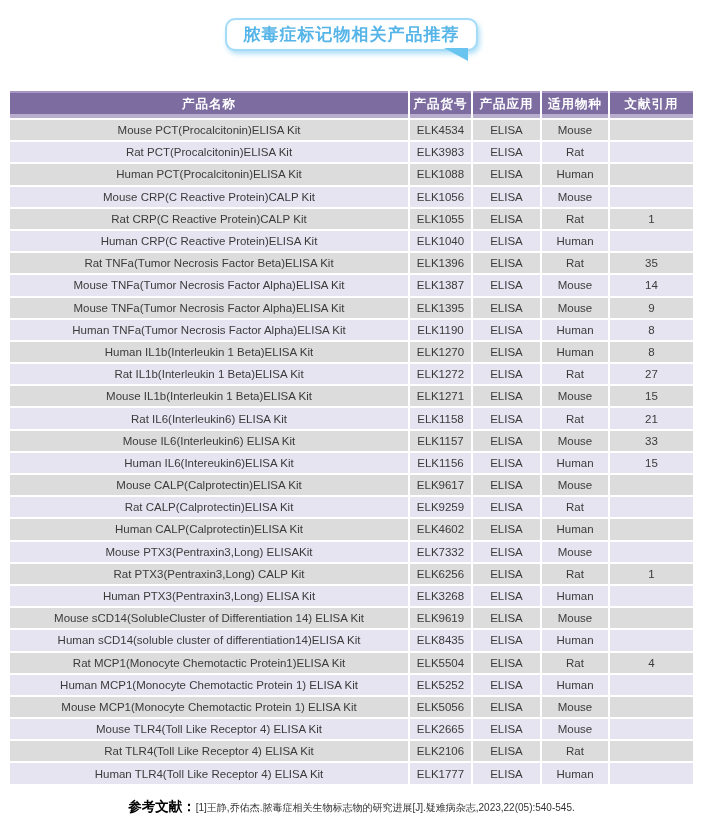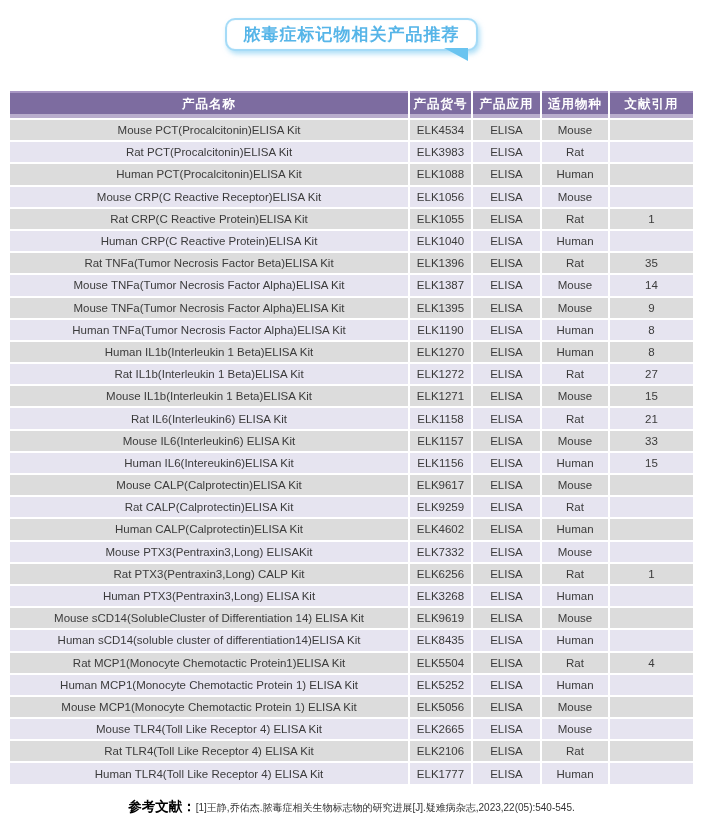--- a/index.html
+++ b/index.html
@@ -111,28 +111,28 @@
     <div class="c4"></div>
   </div>
         <div class="row base">
     <div class="c0">Human PCT(Procalcitonin)ELISA Kit</div>
     <div class="c1">ELK1088</div>
     <div class="c2">ELISA</div>
     <div class="c3">Human</div>
     <div class="c4"></div>
   </div>
         <div class="row alt">
-    <div class="c0">Mouse CRP(C Reactive Receptor)ELISA Kit</div>
+    <div class="c0">Mouse CRP(C Reactive Protein)CALP Kit</div>
     <div class="c1">ELK1056</div>
     <div class="c2">ELISA</div>
     <div class="c3">Mouse</div>
     <div class="c4"></div>
   </div>
         <div class="row base">
-    <div class="c0">Rat CRP(C Reactive Protein)ELISA Kit</div>
+    <div class="c0">Rat CRP(C Reactive Protein)CALP Kit</div>
     <div class="c1">ELK1055</div>
     <div class="c2">ELISA</div>
     <div class="c3">Rat</div>
     <div class="c4">1</div>
   </div>
         <div class="row alt">
     <div class="c0">Human CRP(C Reactive Protein)ELISA Kit</div>
     <div class="c1">ELK1040</div>
     <div class="c2">ELISA</div>
     <div class="c3">Human</div>

